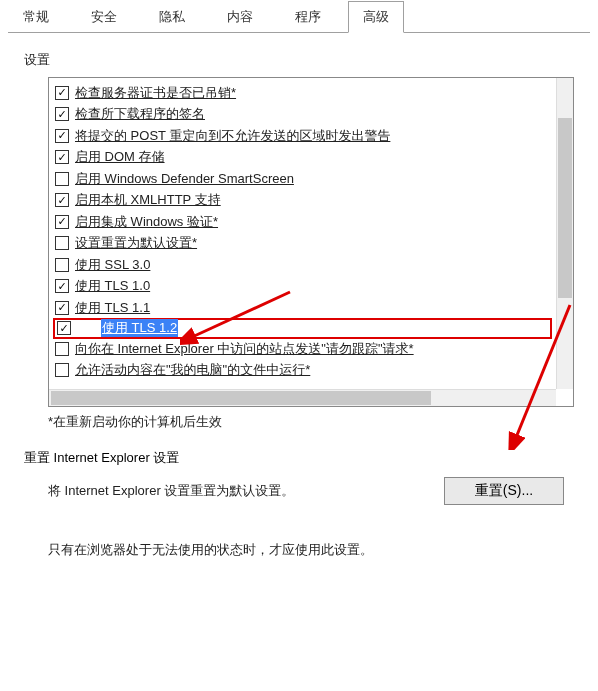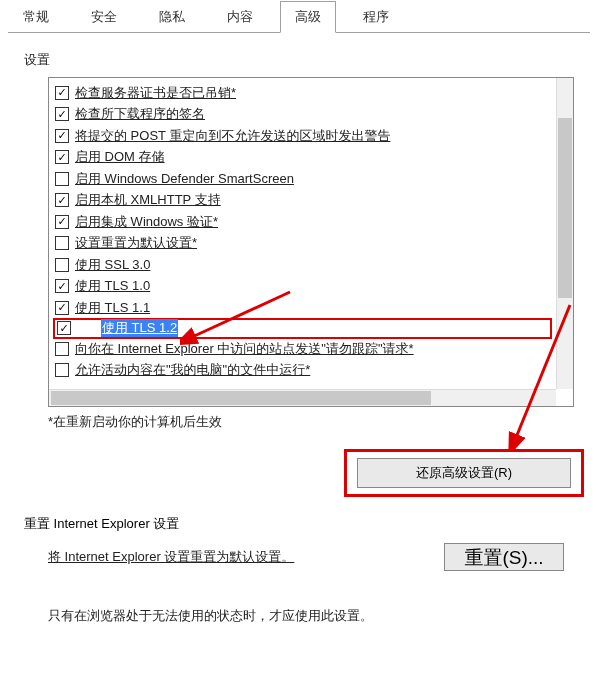--- a/index.html
+++ b/index.html
@@ -139,48 +139,47 @@
 }
 .reset-row {
   display: flex;
   align-items: center;
   margin-top: 10px;
 }
 .reset-row .desc {
   flex: 1;
   margin-left: 24px;
   color: #222;
-  text-decoration: underline;
 }
 .reset-row .btn-wrap { width: 130px; }
 .reset-row .btn-wrap button {
   width: 120px; height: 28px;
   border: 1px solid #888;
   background: #e9e9e9;
   cursor: pointer;
   font-family: inherit;
-  font-size: 19px;
+  font-size: 14px;
 }
 .hint {
   margin-top: 36px;
   margin-left: 24px;
   color: #222;
 }
 svg.arrow { position: absolute; pointer-events: none; }
 </style>
 </head>
 <body>
 
 <div class="tabs" id="tabs">
     <div class="tab">常规</div>
     <div class="tab">安全</div>
     <div class="tab">隐私</div>
     <div class="tab">内容</div>
+    <div class="tab">程序</div>
     <div class="tab active">高级</div>
-    <div class="tab">程序</div>
   </div>
 
 <div class="panel">
   <div class="section-label">设置</div>
 
   <div class="listbox">
     <div class="listbox-inner" id="list-inner">
         <div class="check-row">
           <span class="box">✓</span>
           <span class="text">检查服务器证书是否已吊销*</span>
@@ -241,23 +240,20 @@
     <div class="listbox-vscroll">
         <div class="thumb"></div>
       </div>
     <div class="listbox-hscroll">
         <div class="thumb"></div>
       </div>
   </div>
 
   <div class="note">*在重新启动你的计算机后生效</div>
 
-  <div class="restore-wrap">
-    <button class="win-button">还原高级设置(R)</button>
-  </div>
 
   <div class="reset-section">
     <div>重置 Internet Explorer 设置</div>
     <div class="reset-row">
       <div class="desc">将 Internet Explorer 设置重置为默认设置。</div>
       <div class="btn-wrap">
         <button>重置(S)...</button>
       </div>
     </div>
     <div class="hint">只有在浏览器处于无法使用的状态时，才应使用此设置。</div>

